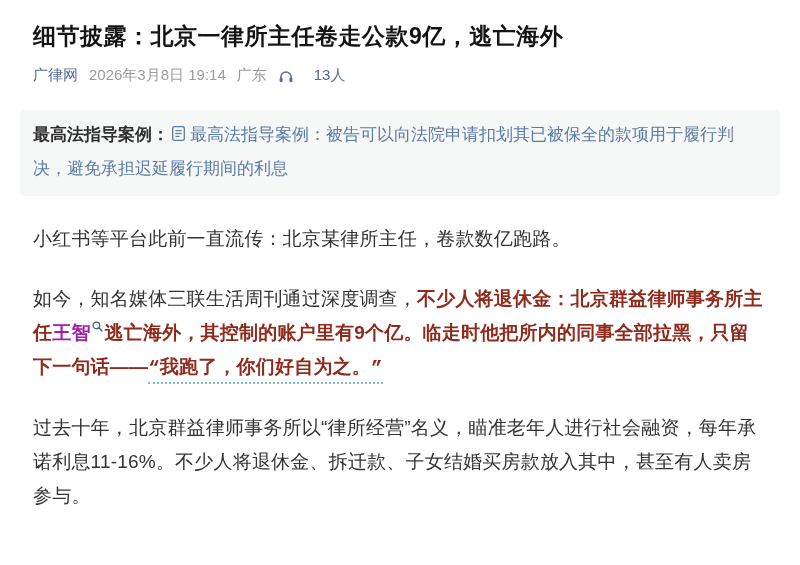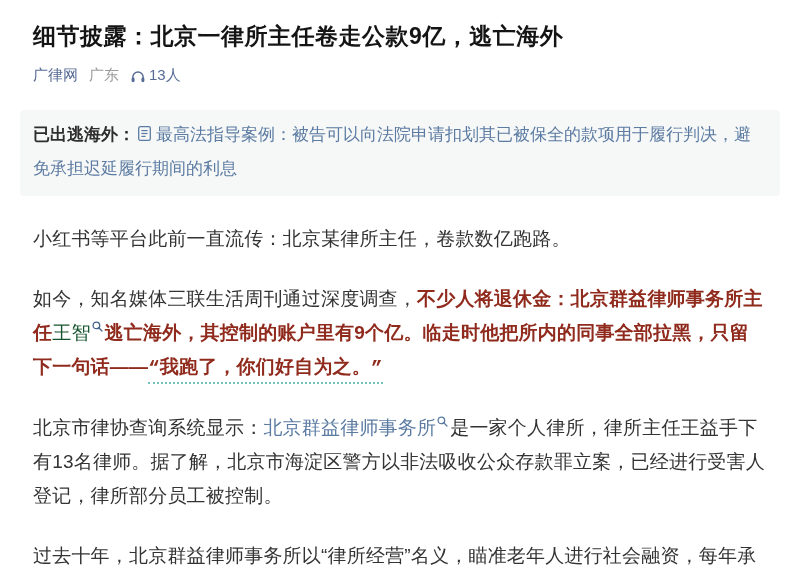--- a/index.html
+++ b/index.html
@@ -32,21 +32,21 @@
     font-size: 15px;
     color: #9c9c9c;
     margin-bottom: 25px;
     white-space: nowrap;
   }
   .meta .source { color: #576b95; cursor: pointer; }
   .meta .listen {
     color: #576b95;
     display: inline-flex;
     align-items: center;
-    gap: 3px;
+    gap: 20px;
     cursor: pointer;
   }
   .meta .listen svg { display: block; margin-top: 1px; }
   .callout {
     background: #f6f7f7;
     border-radius: 4px;
     margin: 0 -13px 3px -13px;
     padding: 9px 13px 11px 13px;
     font-size: 17px;
     line-height: 32px;
@@ -60,21 +60,21 @@
   }
   .callout .link { color: #5b7ba2; cursor: pointer; text-align: center; }
   p.body {
     font-size: 19px;
     line-height: 34px;
     margin: 26px 0;
     color: #333;
     letter-spacing: 0.2px;
   }
   .red { color: #8f2a1c; font-weight: 700; }
-  .name-link { color: #14532d; font-weight: 400; cursor: pointer; }
+  .name-link { color: #a21caf; font-weight: 700; cursor: pointer; }
   .firm-link { color: #5b7ba2; cursor: pointer; }
   .sup-search {
     display: inline-block;
     vertical-align: 7px;
     margin: 0 2px 0 1px;
     line-height: 0;
     cursor: pointer;
   }
   .quote-underline {
     border-bottom: 2px dotted #72c3c0;
@@ -84,47 +84,44 @@
 </style>
 </head>
 <body>
 
 <div class="page">
 
   <h1 class="title">细节披露：北京一律所主任卷走公款9亿，逃亡海外</h1>
 
   <div class="meta">
     <span class="source">广律网</span>
+    <span class="date">2026年3月8日 19:14</span>
     <span class="location">广东</span>
     <span class="listen">
         <span class="ico">
           <svg width="16" height="15" viewBox="0 0 16 15">
             <path d="M2.8 11.5 V8.2 a5.2 5.2 0 0 1 10.4 0 V11.5" fill="none" stroke="#576b95" stroke-width="1.4" stroke-linecap="round"></path>
             <rect x="1.6" y="8.6" width="3" height="4.6" rx="1.4" fill="#576b95"></rect>
             <rect x="11.4" y="8.6" width="3" height="4.6" rx="1.4" fill="#576b95"></rect>
           </svg>
         </span>
         <span>13人</span>
       </span>
   </div>
 
-  <div class="callout"><span class="label">已出逃海外：</span><span class="doc-ico"><svg width="15" height="17" viewBox="0 0 15 17">
+  <div class="callout"><span class="label">最高法指导案例：</span><span class="doc-ico"><svg width="15" height="17" viewBox="0 0 15 17">
           <rect x="1.7" y="1.7" width="11.6" height="13.6" rx="1.6" fill="none" stroke="#5b7ba2" stroke-width="1.3"></rect>
           <line x1="4.4" y1="5.6" x2="10.6" y2="5.6" stroke="#5b7ba2" stroke-width="1.2"></line>
           <line x1="4.4" y1="8.5" x2="10.6" y2="8.5" stroke="#5b7ba2" stroke-width="1.2"></line>
           <line x1="4.4" y1="11.4" x2="8.6" y2="11.4" stroke="#5b7ba2" stroke-width="1.2"></line>
         </svg></span><span class="link">最高法指导案例：被告可以向法院申请扣划其已被保全的款项用于履行判决，避免承担迟延履行期间的利息</span></div>
 
   <p class="body">小红书等平台此前一直流传：北京某律所主任，卷款数亿跑路。</p>
 
   <p class="body"><span>如今，知名媒体三联生活周刊通过深度调查，</span><span class="red">不少人将退休金：北京群益律师事务所主任</span><span class="name-link">王智</span><span class="sup-search"><svg width="11" height="11" viewBox="0 0 11 11">
           <circle cx="4.4" cy="4.4" r="3.3" fill="none" stroke="#45608b" stroke-width="1.3"></circle>
           <line x1="7" y1="7" x2="10" y2="10" stroke="#45608b" stroke-width="1.3" stroke-linecap="round"></line>
         </svg></span><span class="red">逃亡海外，其控制的账户里有9个亿。临走时他把所内的同事全部拉黑，只留下一句话——</span><span class="red quote-underline">“我跑了，你们好自为之。”</span></p>
 
-  <p class="body"><span>北京市律协查询系统显示：</span><span class="firm-link">北京群益律师事务所</span><span class="sup-search"><svg width="11" height="11" viewBox="0 0 11 11">
-          <circle cx="4.4" cy="4.4" r="3.3" fill="none" stroke="#5b7ba2" stroke-width="1.3"></circle>
-          <line x1="7" y1="7" x2="10" y2="10" stroke="#5b7ba2" stroke-width="1.3" stroke-linecap="round"></line>
-        </svg></span><span>是一家个人律所，律所主任王益手下有13名律师。据了解，北京市海淀区警方以非法吸收公众存款罪立案，已经进行受害人登记，律所部分员工被控制。</span></p>
 
   <p class="body">过去十年，北京群益律师事务所以“律所经营”名义，瞄准老年人进行社会融资，每年承诺利息11-16%。不少人将退休金、拆迁款、子女结婚买房款放入其中，甚至有人卖房参与。</p>
 
 </div>
 
 </body></html>

